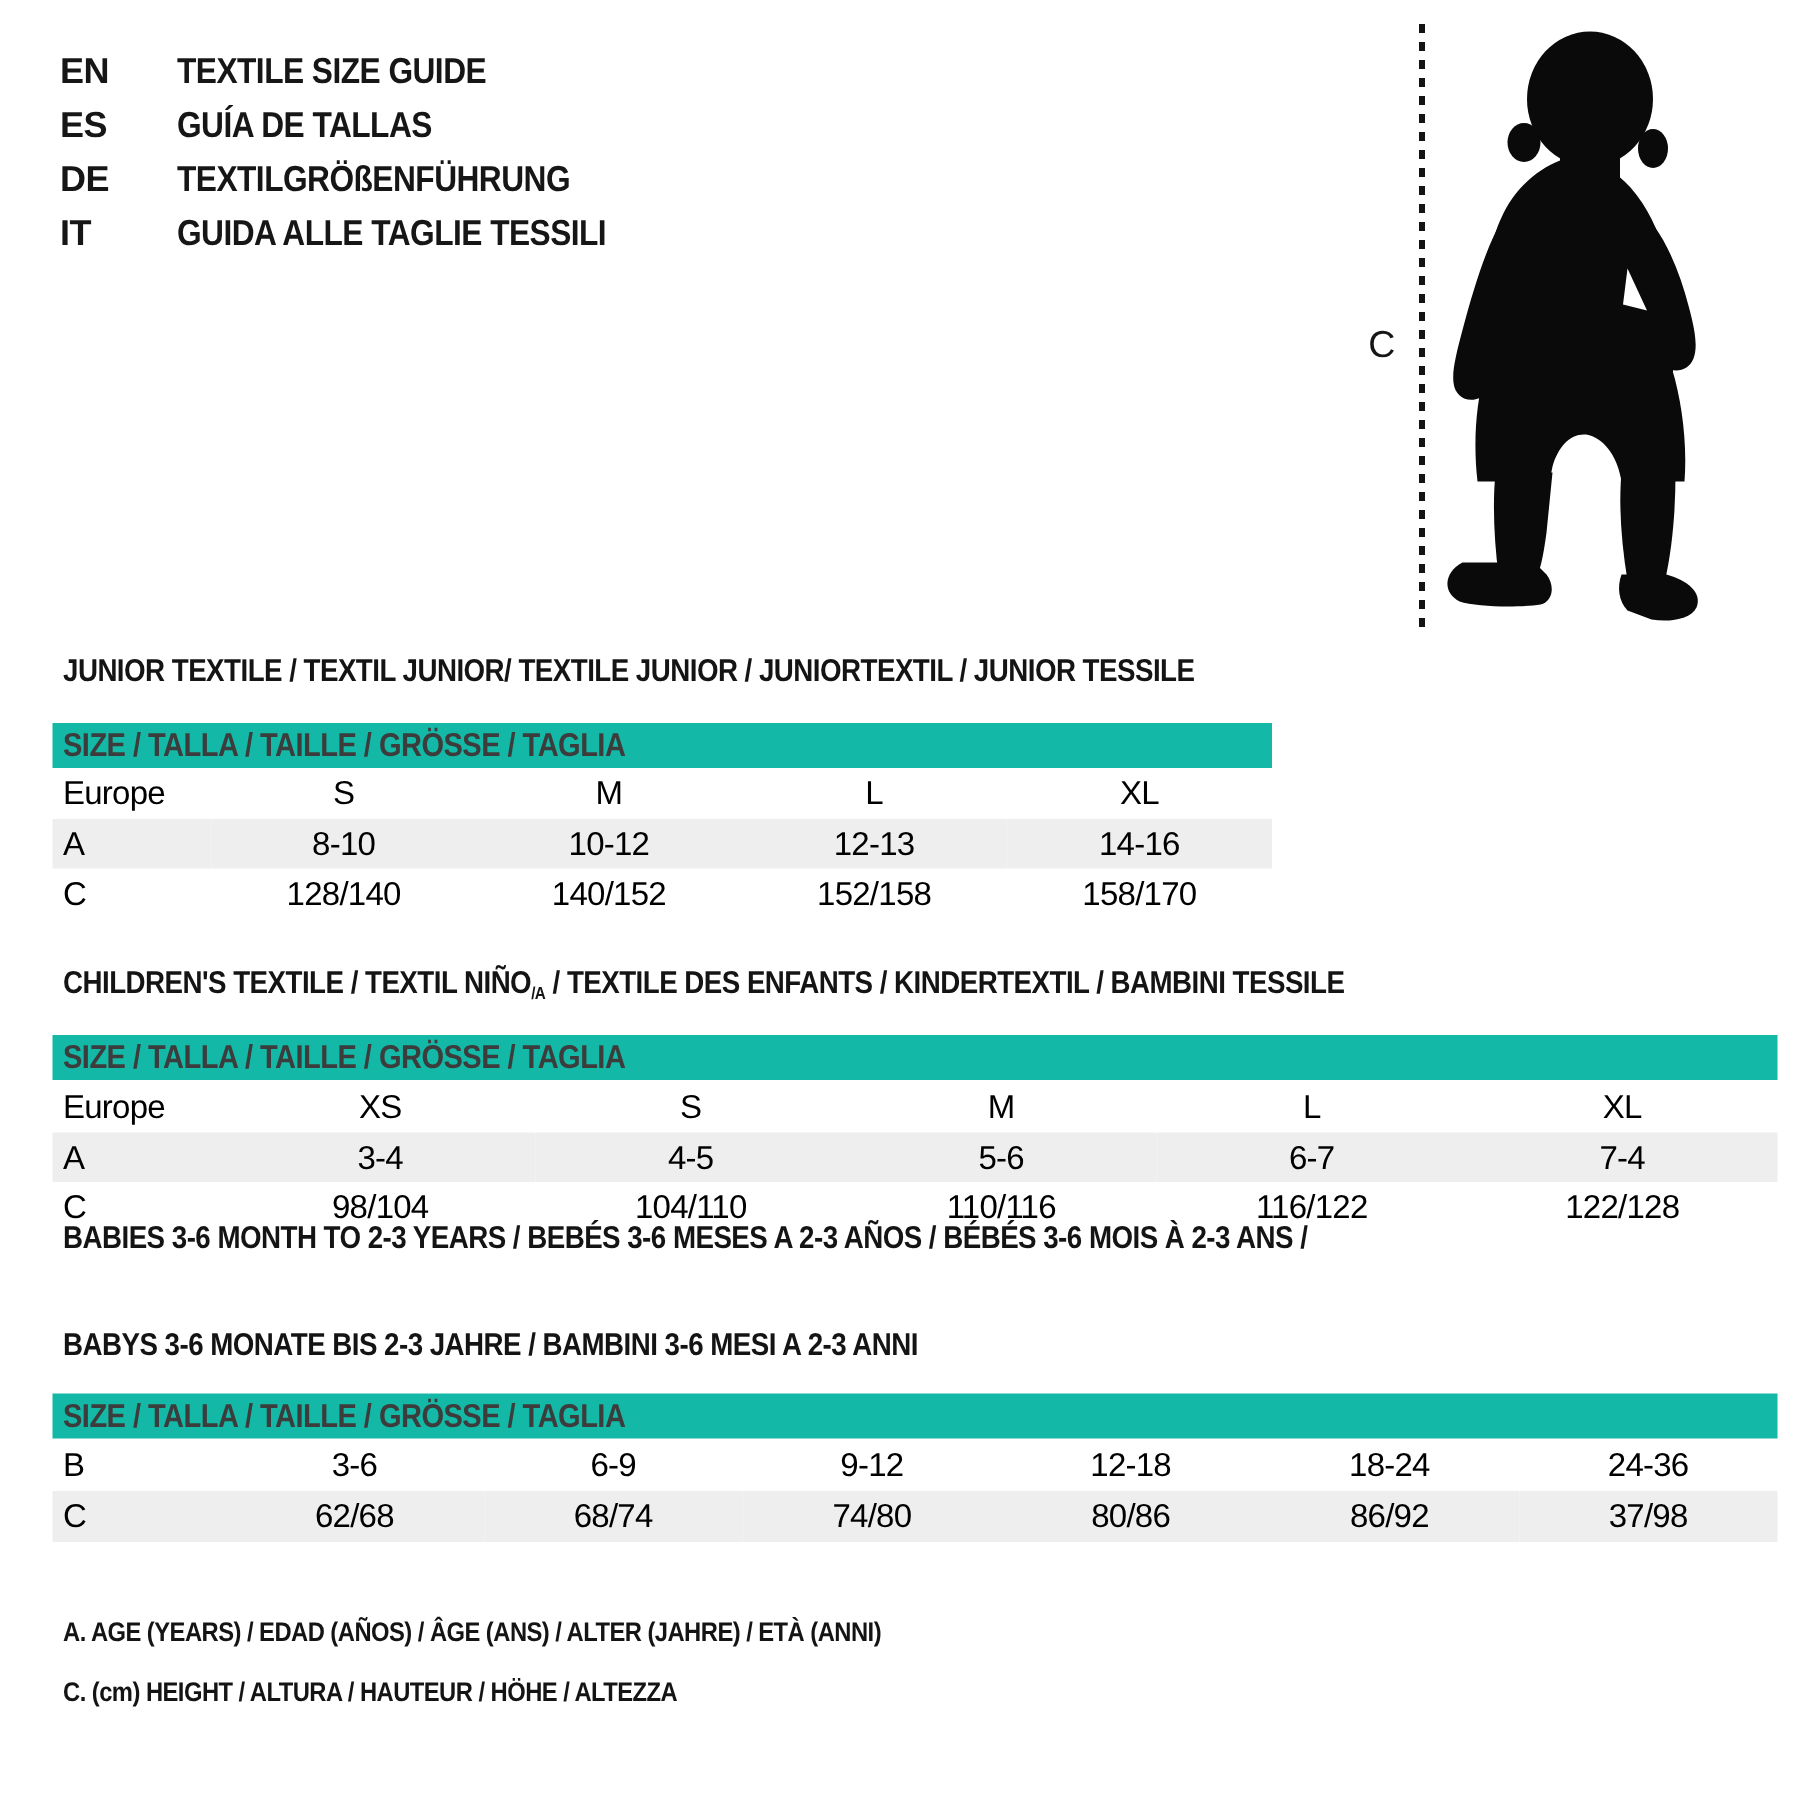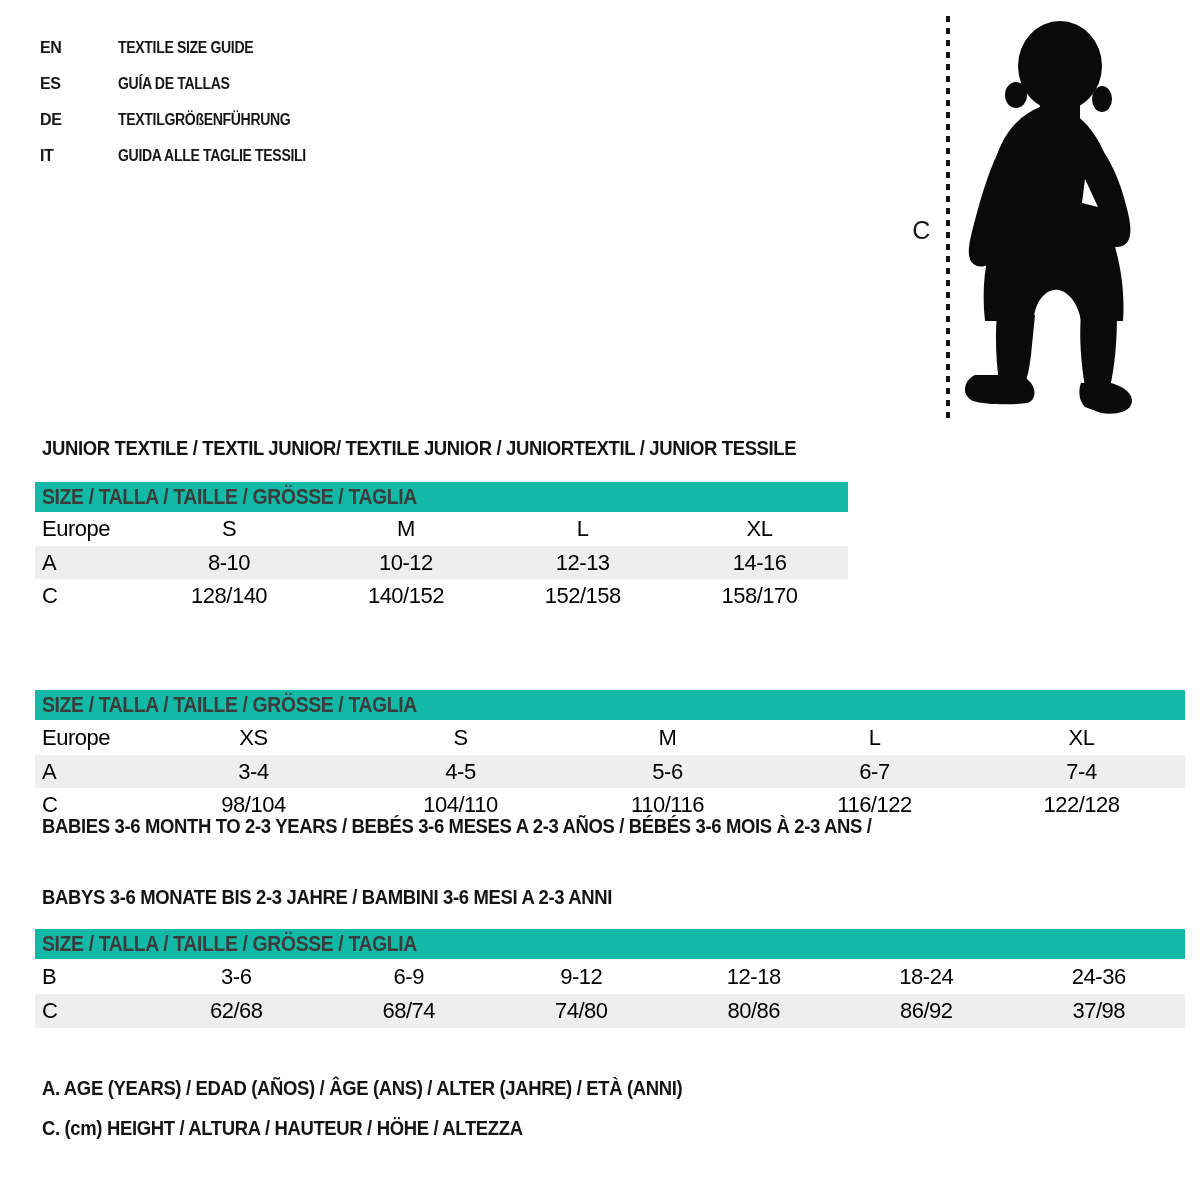--- a/index.html
+++ b/index.html
@@ -12,21 +12,21 @@
     overflow:hidden;
   }
   .page { position:absolute; inset:0; }
 
   
   .cx   { display:inline-block; transform:scaleX(0.88); transform-origin:0 50%; white-space:nowrap; letter-spacing:-0.4px; }
 
   
   .lang-block { position:absolute; left:40px; top:30px; }
   .lang-row { display:grid; grid-template-columns:78px auto; height:36px; line-height:36px;
-              font-weight:700; font-size:16px; }
+              font-weight:700; font-size:24px; }
   .lang-row .code { letter-spacing:-0.4px; }
 
   
   .measure-line { position:absolute; left:946px; top:16px; width:4px; height:402px;
                   background:repeating-linear-gradient(to bottom,#141414 0 6px,transparent 6px 12px); }
   .c-label { position:absolute; left:900px; top:216px; width:42px; text-align:center;
              font-size:25px; font-weight:400; letter-spacing:-0.5px; }
   .silhouette { position:absolute; left:955px; top:14px; width:190px; height:402px; }
 
   
@@ -38,21 +38,21 @@
   .size-bar { height:30px; line-height:30px; background:#14b8a6; color:#3c3c3c;
               font-size:22px; font-weight:700; padding-left:7px; }
   table { width:100%; border-collapse:collapse; table-layout:fixed; }
   td { font-size:22px; font-weight:400; text-align:center; letter-spacing:-0.5px;
        height:33px; padding:0; vertical-align:middle; color:#000000; }
   td.lab { text-align:left; padding-left:7px; }
   tr.shaded td { background:#eeeeee; }
 
   
   .legend { position:absolute; left:42px; top:1068px; }
-  .legend-line { height:40px; line-height:40px; font-size:21px; font-weight:700; color:#141414; }
+  .legend-line { height:40px; line-height:40px; font-size:18px; font-weight:700; color:#141414; }
 </style>
 </head>
 <body>
 
 <div class="page">
 
   <div class="lang-block">
     <div class="lang-row">
       <span class="code">EN</span>
       <span class="cx">TEXTILE SIZE GUIDE</span>
@@ -125,20 +125,23 @@
         <td class="lab">C</td>
         <td>128/140</td>
         <td>140/152</td>
         <td>152/158</td>
         <td>158/170</td>
       </tr>
     </tbody>
       </table>
   </div>
 
+  <div class="sec-title" style="top:644px;">
+    <span class="cx"><span>CHILDREN'S TEXTILE / TEXTIL NIÑO</span><span class="sub">/A</span><span> / TEXTILE DES ENFANTS / KINDERTEXTIL / BAMBINI TESSILE</span></span>
+  </div>
   <div class="tblwrap" style="left:35px; top:690px; width:1150px;">
     <div class="size-bar">
       <span class="cx">SIZE / TALLA / TAILLE / GRÖSSE / TAGLIA</span>
     </div>
     <table>
       <colgroup>
           <col style="width:10%">
           <col style="width:18%">
           <col style="width:18%">
           <col style="width:18%">

